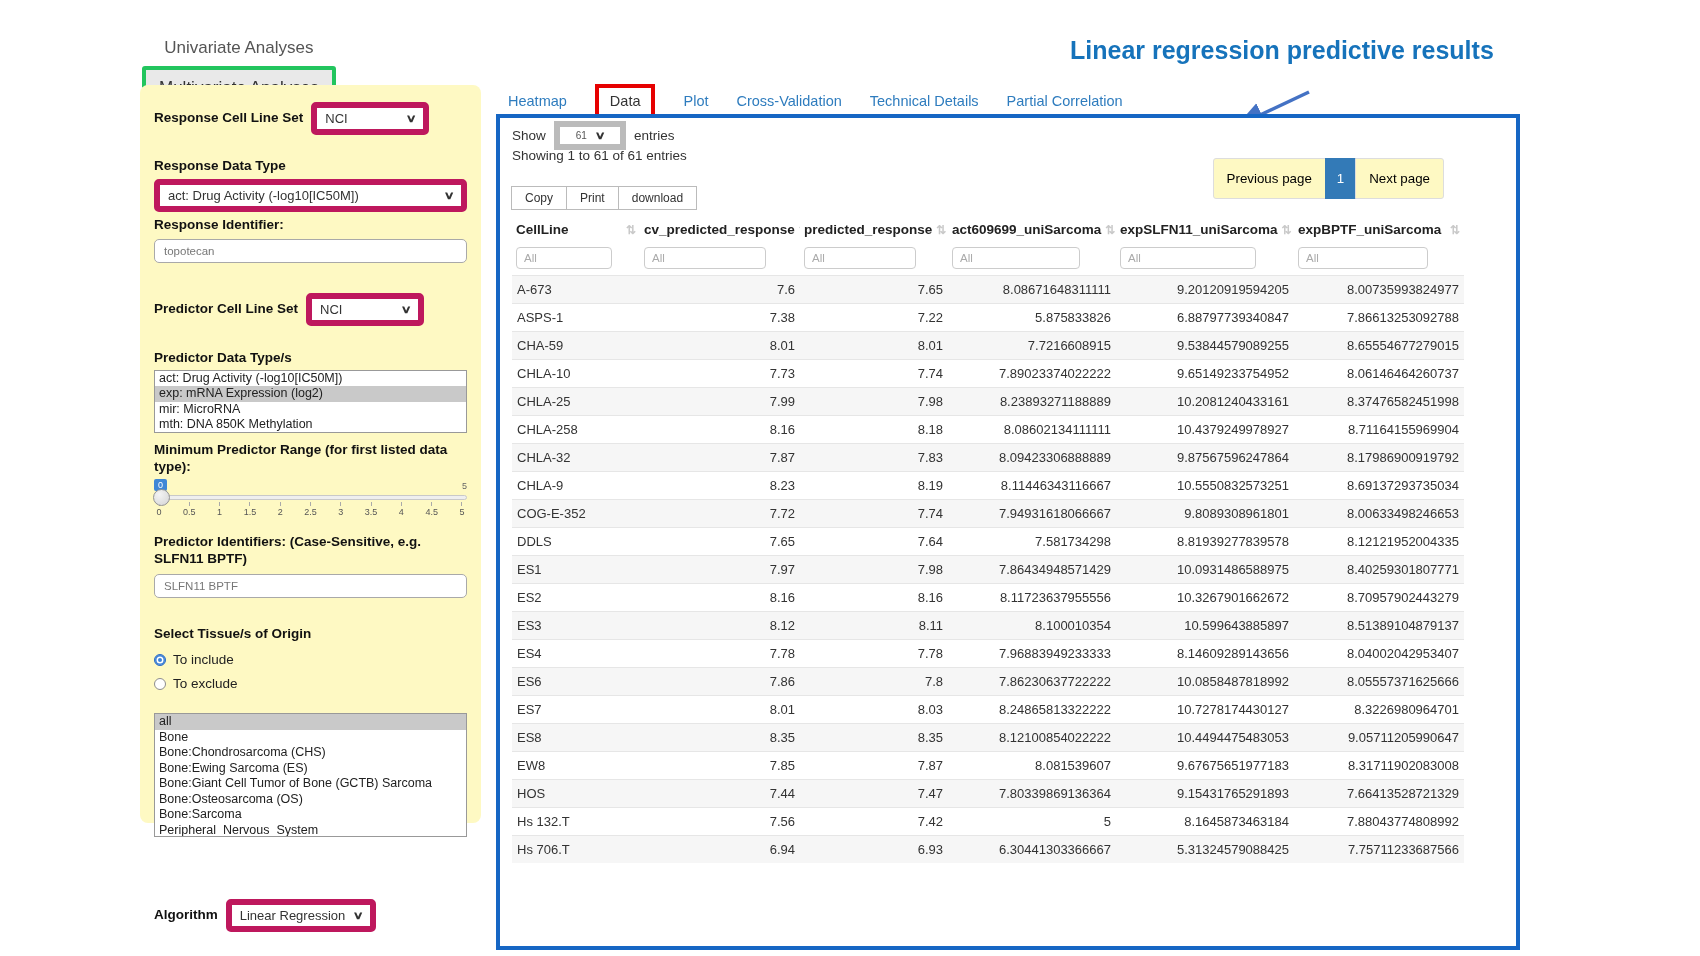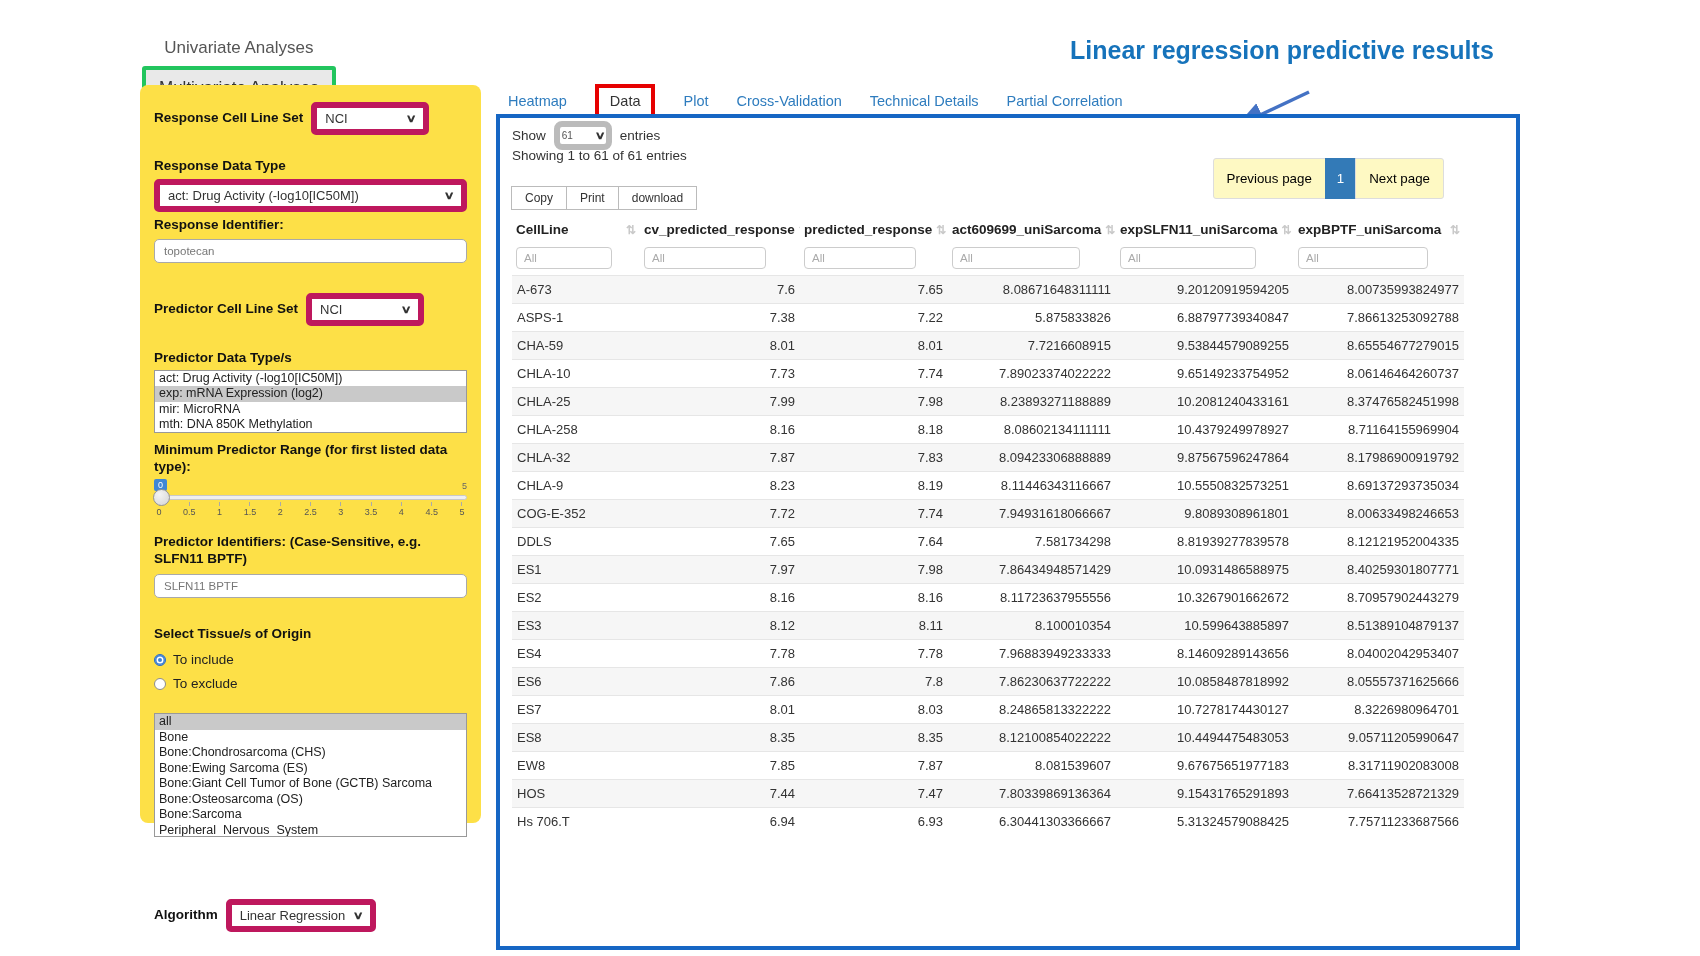--- a/index.html
+++ b/index.html
@@ -8,21 +8,21 @@
   
   .topnav { position:absolute; left:142px; top:30px; display:flex; align-items:center; font-size:17px; color:#555;flex-direction:column; }
   .nav-item { padding:8px 13px; white-space:nowrap; cursor:default; }
   .nav-active { border:4px solid #22c55e; background:#e9e9e9; border-radius:3px; color:#333; }
 
   
   .annot-title { position:absolute; left:1070px; top:36px; font-size:25px; font-weight:bold; color:#1673bb; white-space:nowrap; }
   .annot-arrow { position:absolute; left:1225px; top:86px; }
 
   
-  .sidebar { position:absolute; left:140px; top:85px; width:341px; height:738px; background:#fde047; border-radius:8px; padding:17px 14px; font-size:13.5px; }
+  .sidebar { position:absolute; left:140px; top:85px; width:341px; height:738px; background:#fef9c3; border-radius:8px; padding:17px 14px; font-size:13.5px; }
   .lbl { font-weight:bold; color:#111; font-size:13.5px; line-height:1.25; }
   .inline-row { display:flex; align-items:center; gap:8px; }
   .select { display:inline-flex; align-items:center; justify-content:space-between; border:6px solid #be185d; border-radius:5px; background:#fff; padding:3px 8px; font-size:13px; color:#333; gap:9px; }
   .chev { font-size:11px; font-weight:bold; color:#333; transform:scaleX(1.4); }
   .full { width:100%; }
   .text-input { width:100%; border:1px solid #a9a9a9; border-radius:5px; background:#fff; padding:5px 9px; font-size:11.5px; color:#777; }
   .listbox { width:100%; border:1px solid #999; background:#fff; overflow:hidden; }
   .listbox .opt { font-size:12.5px; line-height:15.5px; padding:0 4px; white-space:nowrap; color:#222; }
   .listbox .opt.selected { background:#c9c9c9; }
   .lb-types { height:63px; margin-top:3px; }
@@ -45,21 +45,21 @@
   .radio-row.checked .radio { background:#3b82d8; border-color:#2f6fc4; box-shadow:inset 0 0 0 1.5px #3b82d8, inset 0 0 0 3px #fff; background:#3b82d8; }
 
   
   .tabs { position:absolute; left:508px; top:84px; display:flex; align-items:center; gap:28px; font-size:14.5px; color:#2e7cbe; }
   .tab { white-space:nowrap; cursor:default; }
   .tab-active { color:#333; border:4px solid #e60000; padding:5px 11px; }
 
   
   .panel { position:absolute; left:496px; top:114px; width:1024px; height:836px; border:4px solid #1666c4; background:#fff; }
   .show-row { position:absolute; left:12px; top:3px; display:flex; align-items:center; gap:8px; font-size:13.5px; color:#333; }
-  .show-select { padding:2px 2px; font-size:10px; color:#555; min-width:58px; border-radius:8px; border-color:#bbb; }
+  .show-select { padding:2px 16px; font-size:10px; color:#555; min-width:58px; border-radius:0; border-color:#bbb; }
   .showing-text { position:absolute; left:12px; top:30px; font-size:13.5px; color:#333; }
   .pagination { position:absolute; right:72px; top:40px; display:flex; font-size:13px; color:#666; }
   .page-btn { border:1px solid #ddd; background:#fef9c3; padding:12px 13px; margin-left:-1px; white-space:nowrap; }
   .page-btn.first { border-radius:3px 0 0 3px; }
   .page-btn.last { border-radius:0 3px 3px 0; }
   .page-current { border:1px solid #337ab7; background:#337ab7; color:#fff; padding:6px 11px; margin-left:-1px; }
   .dt-buttons { position:absolute; left:12px; top:68px; display:flex; }
   .dt-btn { border:1px solid #bbb; background:#fff; padding:4px 13px; font-size:12px; color:#333; margin-left:-1px; }
 
   
@@ -512,20 +512,28 @@
 
         <tr>
           <td>HOS</td>
           <td>7.44</td>
           <td>7.47</td>
           <td>7.80339869136364</td>
           <td>9.15431765291893</td>
           <td>7.66413528721329</td>
         </tr>
 
+        <tr>
+          <td>Hs 132.T</td>
+          <td>7.56</td>
+          <td>7.42</td>
+          <td>5</td>
+          <td>8.1645873463184</td>
+          <td>7.88043774808992</td>
+        </tr>
 
         <tr>
           <td>Hs 706.T</td>
           <td>6.94</td>
           <td>6.93</td>
           <td>6.30441303366667</td>
           <td>5.31324579088425</td>
           <td>7.75711233687566</td>
         </tr>
       </tbody>

